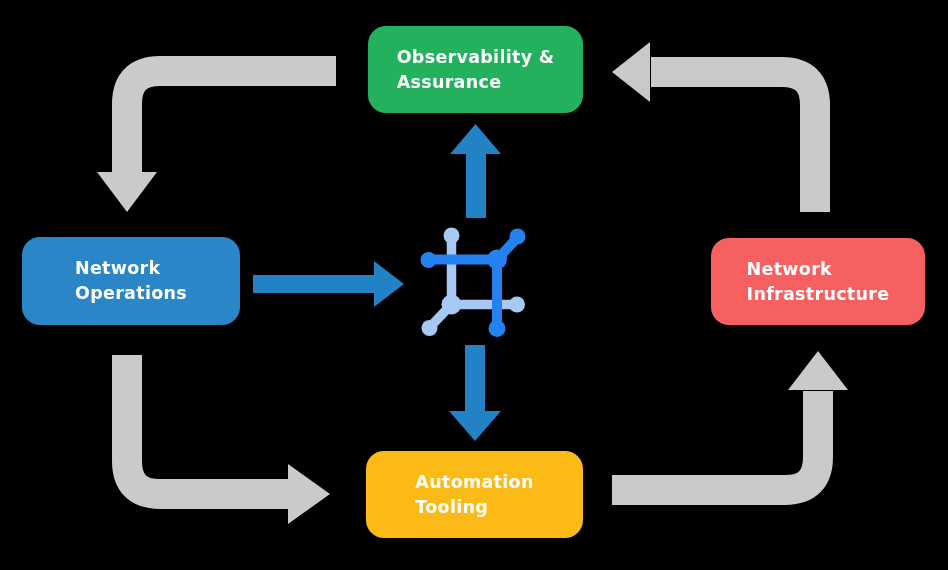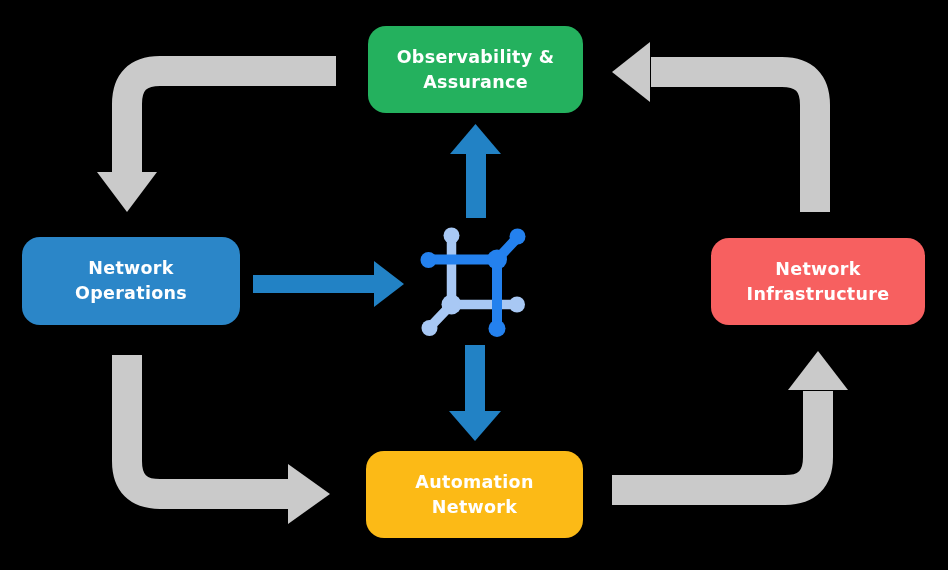--- a/index.html
+++ b/index.html
@@ -13,21 +13,21 @@
   }
   .stage svg { position: absolute; inset: 0; display: block; }
   .shaft { fill: none; stroke-width: 30; }
   .shaft.blue-h { stroke-width: 18; }
   .shaft.blue-v { stroke-width: 20; }
   .node {
     position: absolute;
     display: flex;
     align-items: center;
     justify-content: center;
-    text-align: center;
+    text-align: left;
     border-radius: 18px;
     color: #ffffff;
     font-size: 17.5px;
     font-weight: 600;
     letter-spacing: 0.3px;
     line-height: 25px;
   }
   .node .label { white-space: pre-line; }
   .icon-line  { fill: none; stroke-linecap: round; }
 </style>
@@ -106,16 +106,16 @@
 Operations</span>
   </div>
 
   <div class="node" style="left: 711px; top: 238px; width: 214px; height: 87px; background-color: rgb(247, 96, 96);">
     <span class="label">Network
 Infrastructure</span>
   </div>
 
   <div class="node" style="left: 366px; top: 451px; width: 217px; height: 87px; background-color: rgb(252, 186, 22);">
     <span class="label">Automation
-Network</span>
+Tooling</span>
   </div>
 
 </div>
 
 </body></html>

